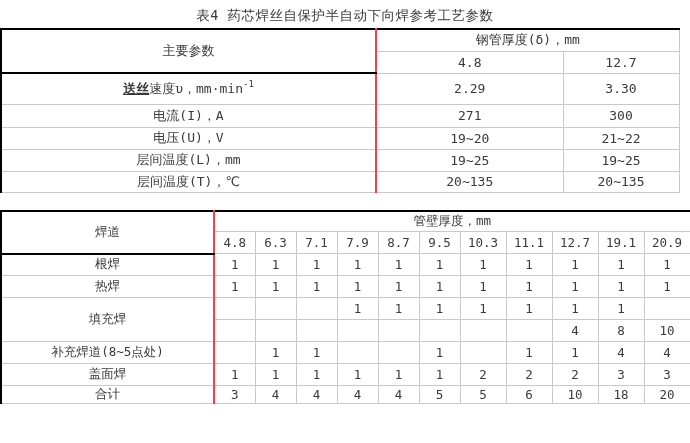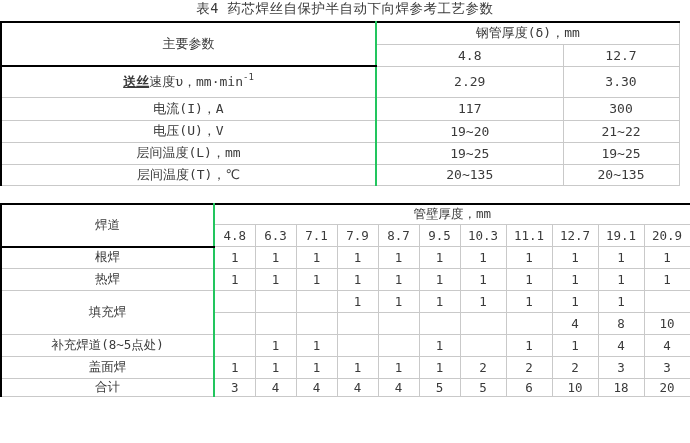--- a/index.html
+++ b/index.html
@@ -1,34 +1,34 @@
 <!DOCTYPE html>
 <html><head>
 <meta charset="utf-8">
 <style>
   html,body { margin:0; padding:0; }
   body {
     width:690px; height:443px; background:#ffffff; overflow:hidden;
     font-family:"DejaVu Sans Mono","DejaVu Sans",sans-serif;
     color:#3a3a3a;
   }
-  .page { }
+  .page { padding-top:7px; }
   .tbl-title {
     text-align:center; font-size:13.5px; line-height:17px; height:17px;
     letter-spacing:0.5px; white-space:nowrap;
   }
   table { border-collapse:collapse; table-layout:fixed; }
   td {
     border:1px solid #c9c9c9; text-align:center; vertical-align:middle;
     font-size:13px; padding:0; overflow:hidden; white-space:nowrap;
   }
   
   .bt { border-top:2px solid #000000; }
   .bl { border-left:2px solid #000000; }
-  .br { border-right:2px solid #22c55e; }
+  .br { border-right:2px solid #ef4444; }
   .bb { border-bottom:2px solid #000000; }
 
   #t4 { width:678px; margin:4px 0 0 0; }
   #t5 { width:689px; margin:4px 0 0 0; }
   #t5 td { font-size:12.5px; }
   .u { text-decoration:underline;font-weight:bold; }
   sup.s { font-size:9px; position:relative; top:-1px; }
   .gap { height:13px; }
 </style>
 </head>
@@ -53,21 +53,21 @@
       <td>4.8</td>
       <td>12.7</td>
     </tr>
     <tr style="height:31px">
       <td class="bl br"><span class="u">送丝</span><span>速度υ，mm·min</span><sup class="s">-1</sup></td>
       <td>2.29</td>
       <td>3.30</td>
     </tr>
     <tr style="height:23px">
       <td class="bl br">电流(I)，A</td>
-      <td>117</td>
+      <td>271</td>
       <td>300</td>
     </tr>
     <tr style="height:22px">
       <td class="bl br">电压(U)，V</td>
       <td>19~20</td>
       <td>21~22</td>
     </tr>
     <tr style="height:22px">
       <td class="bl br">层间温度(L)，mm</td>
       <td>19~25</td>

